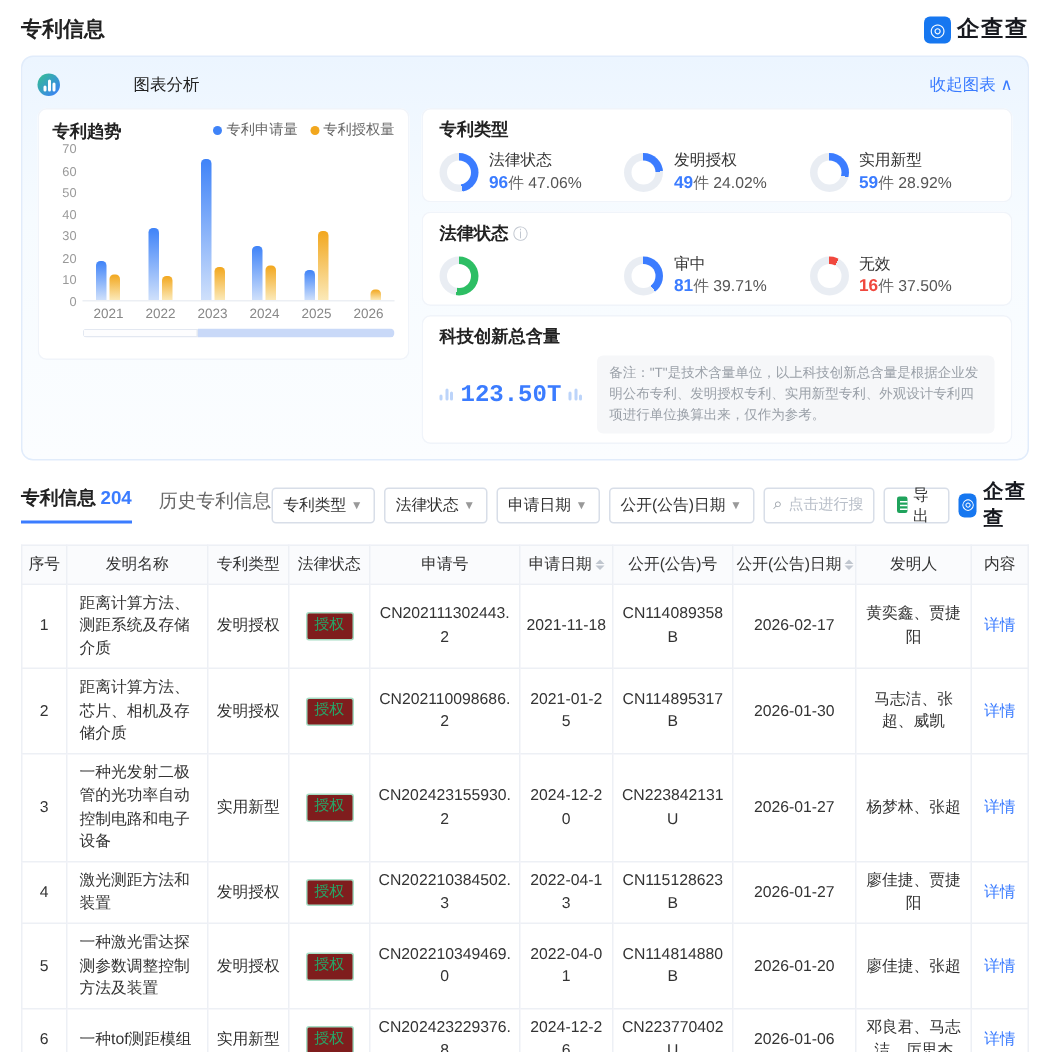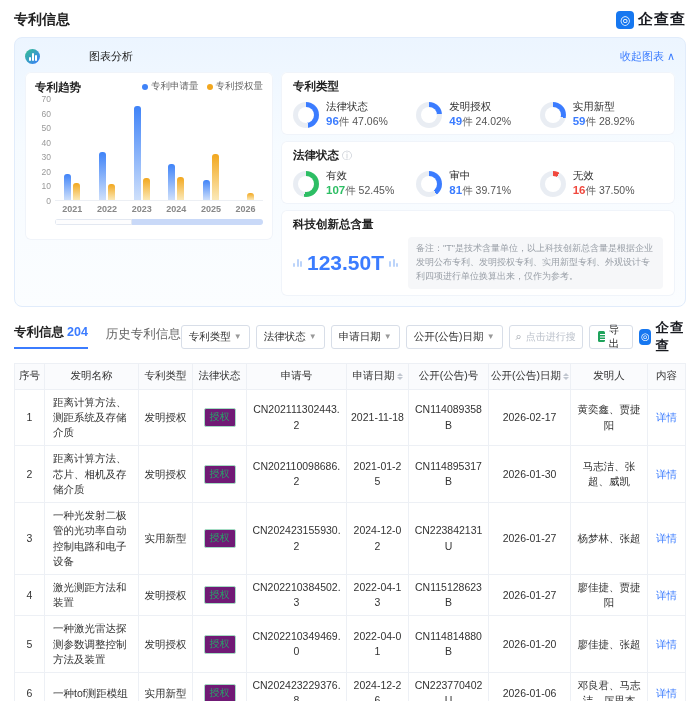--- a/index.html
+++ b/index.html
@@ -27,21 +27,21 @@
   
   .trend-card { width:248px; height:168px; padding:8px 10px 6px; flex:none; }
   .trend-head { display:flex; justify-content:space-between; align-items:flex-start; margin-bottom:4px; }
   .trend-title { font-size:11.5px; font-weight:bold; color:#222; }
   .legend { display:flex; gap:8px; }
   .legend-item { display:flex; align-items:center; gap:3px; font-size:9.5px; color:#666; }
   .legend-dot { width:6px; height:6px; border-radius:50%; }
   .trend-chart { display:flex; }
   .y-axis { width:20px; height:102px; display:flex; flex-direction:column; justify-content:space-between; align-items:flex-end; padding-right:4px; }
   .y-axis div { font-size:8.5px; color:#999; line-height:0; }
-  .plot-wrap { flex:1;font-weight:bold; }
+  .plot-wrap { flex:1; }
   .bars-row { height:102px; display:flex; justify-content:space-around; align-items:flex-end; border-bottom:1px solid #eceff4; }
   .bar-group { display:flex; align-items:flex-end; gap:2px; height:100%; }
   .bar { width:7px; border-radius:3px 3px 0 0; }
   .x-axis { display:flex; justify-content:space-around; margin-top:3px; }
   .x-axis div { font-size:9px; color:#888; }
   .zoom-bar { display:flex; height:6px; margin-top:5px; border-radius:3px; overflow:hidden; }
   .zoom-left { background:#fdfdfe; box-shadow:0 0 0 1px #e3e8f1 inset; }
   .zoom-right { background:#c9d9f8; }
 
   
@@ -57,21 +57,21 @@
   .donut-texts .nums { font-size:10.5px; color:#555; margin-top:1px; }
   .donut-texts .cnt { font-weight:bold; font-size:11.5px; }
   .donut-texts .unit { color:#666; font-weight:normal; }
 
   
   .tech-card { padding:7px 12px 7px; }
   .tech-body { display:flex; align-items:center; gap:10px; margin-top:5px; }
   .tech-value-wrap { display:flex; align-items:center; gap:5px; white-space:nowrap; }
   .mini-bars { display:flex; align-items:flex-end; gap:1.5px; }
   .mini-bars i { display:block; width:2px; background:#bcd4fa; border-radius:1px; }
-  .tech-value { font-size:21px; font-weight:bold; color:#3b7cff; }
+  .tech-value { font-size:16px; font-weight:bold; color:#3b7cff;font-family:Liberation Mono, monospace; }
   .tech-note { flex:1; background:#f6f7f9; border-radius:4px; padding:5px 8px; font-size:9px; color:#9aa0a8; line-height:1.55; }
 
   
   .list-toolbar { display:flex; justify-content:space-between; align-items:center; margin:12px 14px 8px; }
   .tabs { display:flex; gap:18px; align-items:flex-end; }
   .tab { font-size:12.5px; color:#666; padding-bottom:6px; cursor:pointer; white-space:nowrap; }
   .tab.active { color:#222; font-weight:bold; border-bottom:2px solid #3b7cff; }
   .tab .count { color:#3b7cff; font-weight:bold; margin-left:3px; }
   .controls { display:flex; align-items:center; gap:6px; }
   .fbtn { height:24px; display:flex; align-items:center; gap:3px; border:1px solid #d8dee8; border-radius:3px; background:#fff; padding:0 7px; font-size:10.5px; color:#333; cursor:pointer; white-space:nowrap; }
@@ -90,21 +90,21 @@
   .patent-table { margin:0 14px 10px; border-collapse:collapse; width:672px; table-layout:fixed; }
   .patent-table th, .patent-table td { border:1px solid #edf0f5; font-size:10.5px; padding:5px 4px; text-align:center; vertical-align:middle; word-break:break-all; }
   .patent-table thead th { background:#fafbfd; color:#333; font-weight:normal; height:26px; padding:4px 2px; white-space:nowrap; }
   .patent-table td.c-name-cell { text-align:left; padding-left:8px; line-height:1.45; }
   .patent-table td { color:#333; line-height:1.45; }
   .sort-ic { display:inline-flex; flex-direction:column; vertical-align:middle; margin-left:2px; line-height:0; }
   .sort-ic i { display:block; width:0; height:0; border-left:3px solid transparent; border-right:3px solid transparent; }
   .sort-ic .up { border-bottom:3.5px solid #c0c6cf; margin-bottom:1.5px; }
   .sort-ic .dn { border-top:3.5px solid #c0c6cf; }
   .badge { display:inline-block; font-size:10px; padding:1px 5px; border-radius:2px; white-space:nowrap; }
-  .badge-green { color:#27a567; border:1px solid #a5dcc3; background:#701a75; }
+  .badge-green { color:#27a567; border:1px solid #a5dcc3; background:#7f1d1d; }
   .link { color:#3b7cff; cursor:pointer; }
   .col-no{width:30px}.col-name{width:94px}.col-type{width:54px}.col-status{width:54px}.col-appno{width:100px}.col-appdate{width:62px}.col-pubno{width:80px}.col-pubdate{width:82px}.col-inv{}.col-act{width:38px}
 </style>
 </head>
 <body>
 
 <div class="page-head">
   <div class="page-title">专利信息</div>
   <div class="brand">
     <span class="brand-icon">◎</span>
@@ -223,24 +223,20 @@
           </div>
       </div>
       <div class="card stat-card">
         <div class="stat-card-title">
           <span>法律状态</span>
           <span class="info-icon">ⓘ</span>
         </div>
         <div class="donut-row">
             <div class="donut-item">
               <div class="donut" style="background: conic-gradient(rgb(45, 190, 100) 0deg, rgb(45, 190, 100) 52.45%, rgb(233, 237, 243) 52.45%, rgb(233, 237, 243) 100%);"></div>
-              <div class="donut-texts">
-                <div class="lbl">有效</div>
-                <div class="nums"><span class="cnt" style="color: rgb(45, 190, 100);">107</span><span class="unit">件 </span><span>52.45%</span></div>
-              </div>
             </div>
             <div class="donut-item">
               <div class="donut" style="background: conic-gradient(rgb(59, 124, 255) 0deg, rgb(59, 124, 255) 39.71%, rgb(233, 237, 243) 39.71%, rgb(233, 237, 243) 100%);"></div>
               <div class="donut-texts">
                 <div class="lbl">审中</div>
                 <div class="nums"><span class="cnt" style="color: rgb(59, 124, 255);">81</span><span class="unit">件 </span><span>39.71%</span></div>
               </div>
             </div>
             <div class="donut-item">
               <div class="donut" style="background: conic-gradient(rgb(240, 72, 62) 0deg, rgb(240, 72, 62) 7.84%, rgb(233, 237, 243) 7.84%, rgb(233, 237, 243) 100%);"></div>
@@ -370,21 +366,21 @@
         <td>2026-01-30</td>
         <td>马志洁、张超、威凯</td>
         <td><span class="link">详情</span></td>
       </tr>
       <tr>
         <td>3</td>
         <td class="c-name-cell">一种光发射二极管的光功率自动控制电路和电子设备</td>
         <td>实用新型</td>
         <td><span class="badge badge-green">授权</span></td>
         <td>CN202423155930.2</td>
-        <td>2024-12-02</td>
+        <td>2024-12-20</td>
         <td>CN223842131U</td>
         <td>2026-01-27</td>
         <td>杨梦林、张超</td>
         <td><span class="link">详情</span></td>
       </tr>
       <tr>
         <td>4</td>
         <td class="c-name-cell">激光测距方法和装置</td>
         <td>发明授权</td>
         <td><span class="badge badge-green">授权</span></td>

